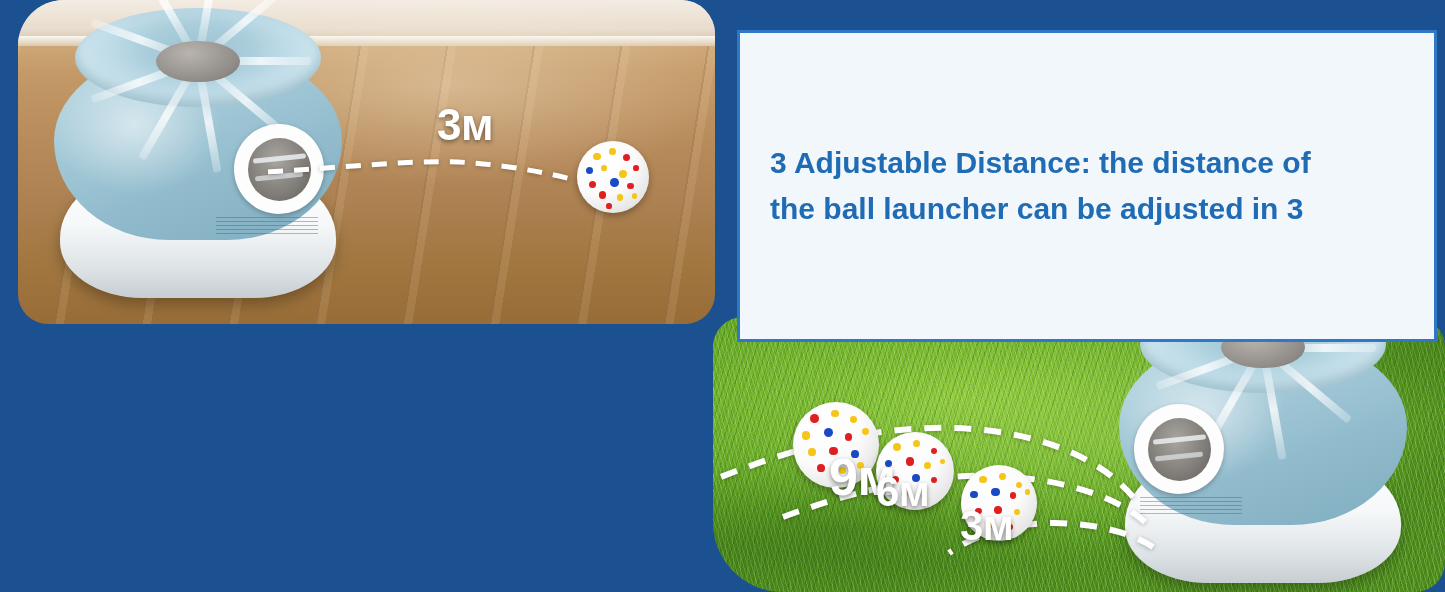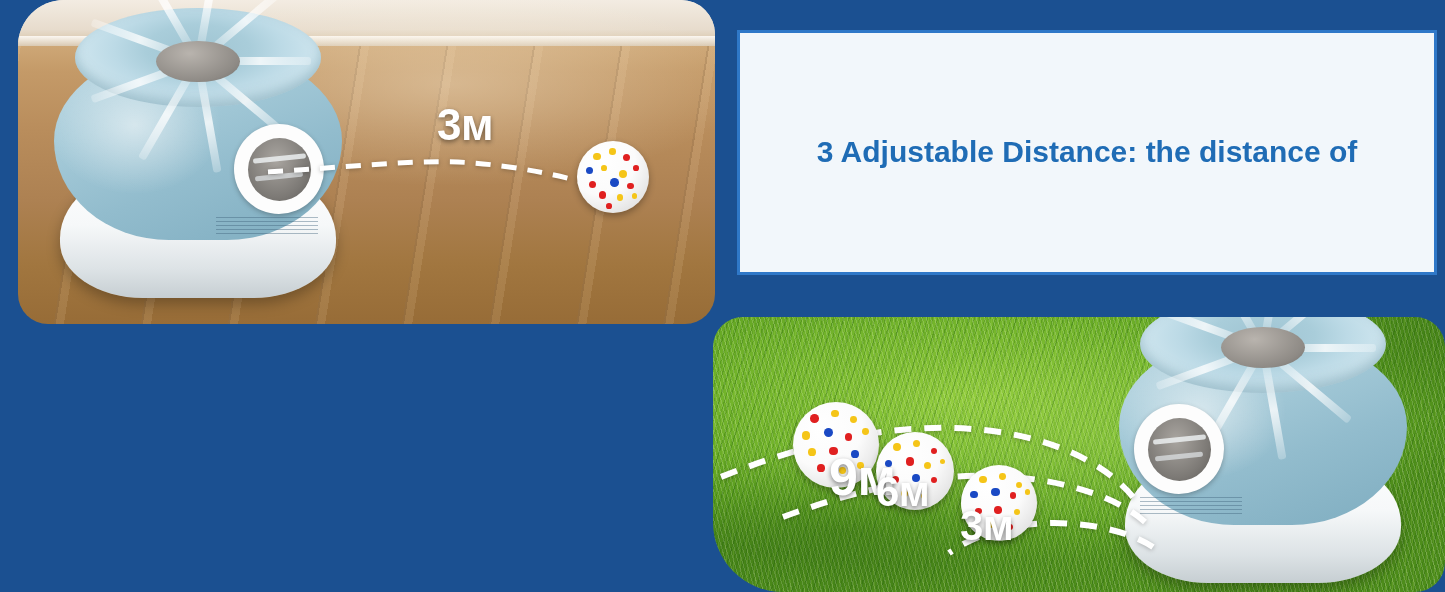--- a/index.html
+++ b/index.html
@@ -164,21 +164,21 @@
     background:#f2f7fb;
     border:3px solid #2f78c8;
     display:flex; flex-direction:column; justify-content:center;
   }
   .textbox p {
     color:#1f6cb5; font-weight:700;
     font-family:"Liberation Sans", sans-serif;
     line-height:1.55;
     white-space:nowrap;
   }
-  #top-text { left:737px; top:30px; width:700px; height:245px; padding:0 30px;align-items:center; }
+  #top-text { left:737px; top:30px; width:700px; height:312px; padding:0 30px; }
   #top-text p { font-size:30px; }
   #bottom-text { left:30px; top:342px; width:675px; height:223px; padding:0 28px; }
   #bottom-text p { font-size:30px; }
 
   
   .badge {
     position:absolute;
     background:linear-gradient(180deg,#f2891e 0%, #ec7c14 55%, #e0720f 100%);
     color:#ffffff; font-weight:700;
     display:flex; align-items:center; justify-content:center;
@@ -322,17 +322,18 @@
       <i style="left:60%;top:78%;width:8%;height:8%;background:#e02020"></i>
     </div>
 
     <span class="dist" style="left:88px; top:130px; font-size:52px;margin-left:28px;">9м</span>
     <span class="dist" style="left:163px; top:151px; font-size:42px;">6м</span>
     <span class="dist" style="left:247px; top:185px; font-size:42px;">3м</span>
   </div>
 
   <div class="textbox" id="top-text">
     <p>3 Adjustable Distance: the distance of</p>
+    <p>the ball launcher can be adjusted in 3</p>
   </div>
 
 
 
 </div>
 
 </body></html>

